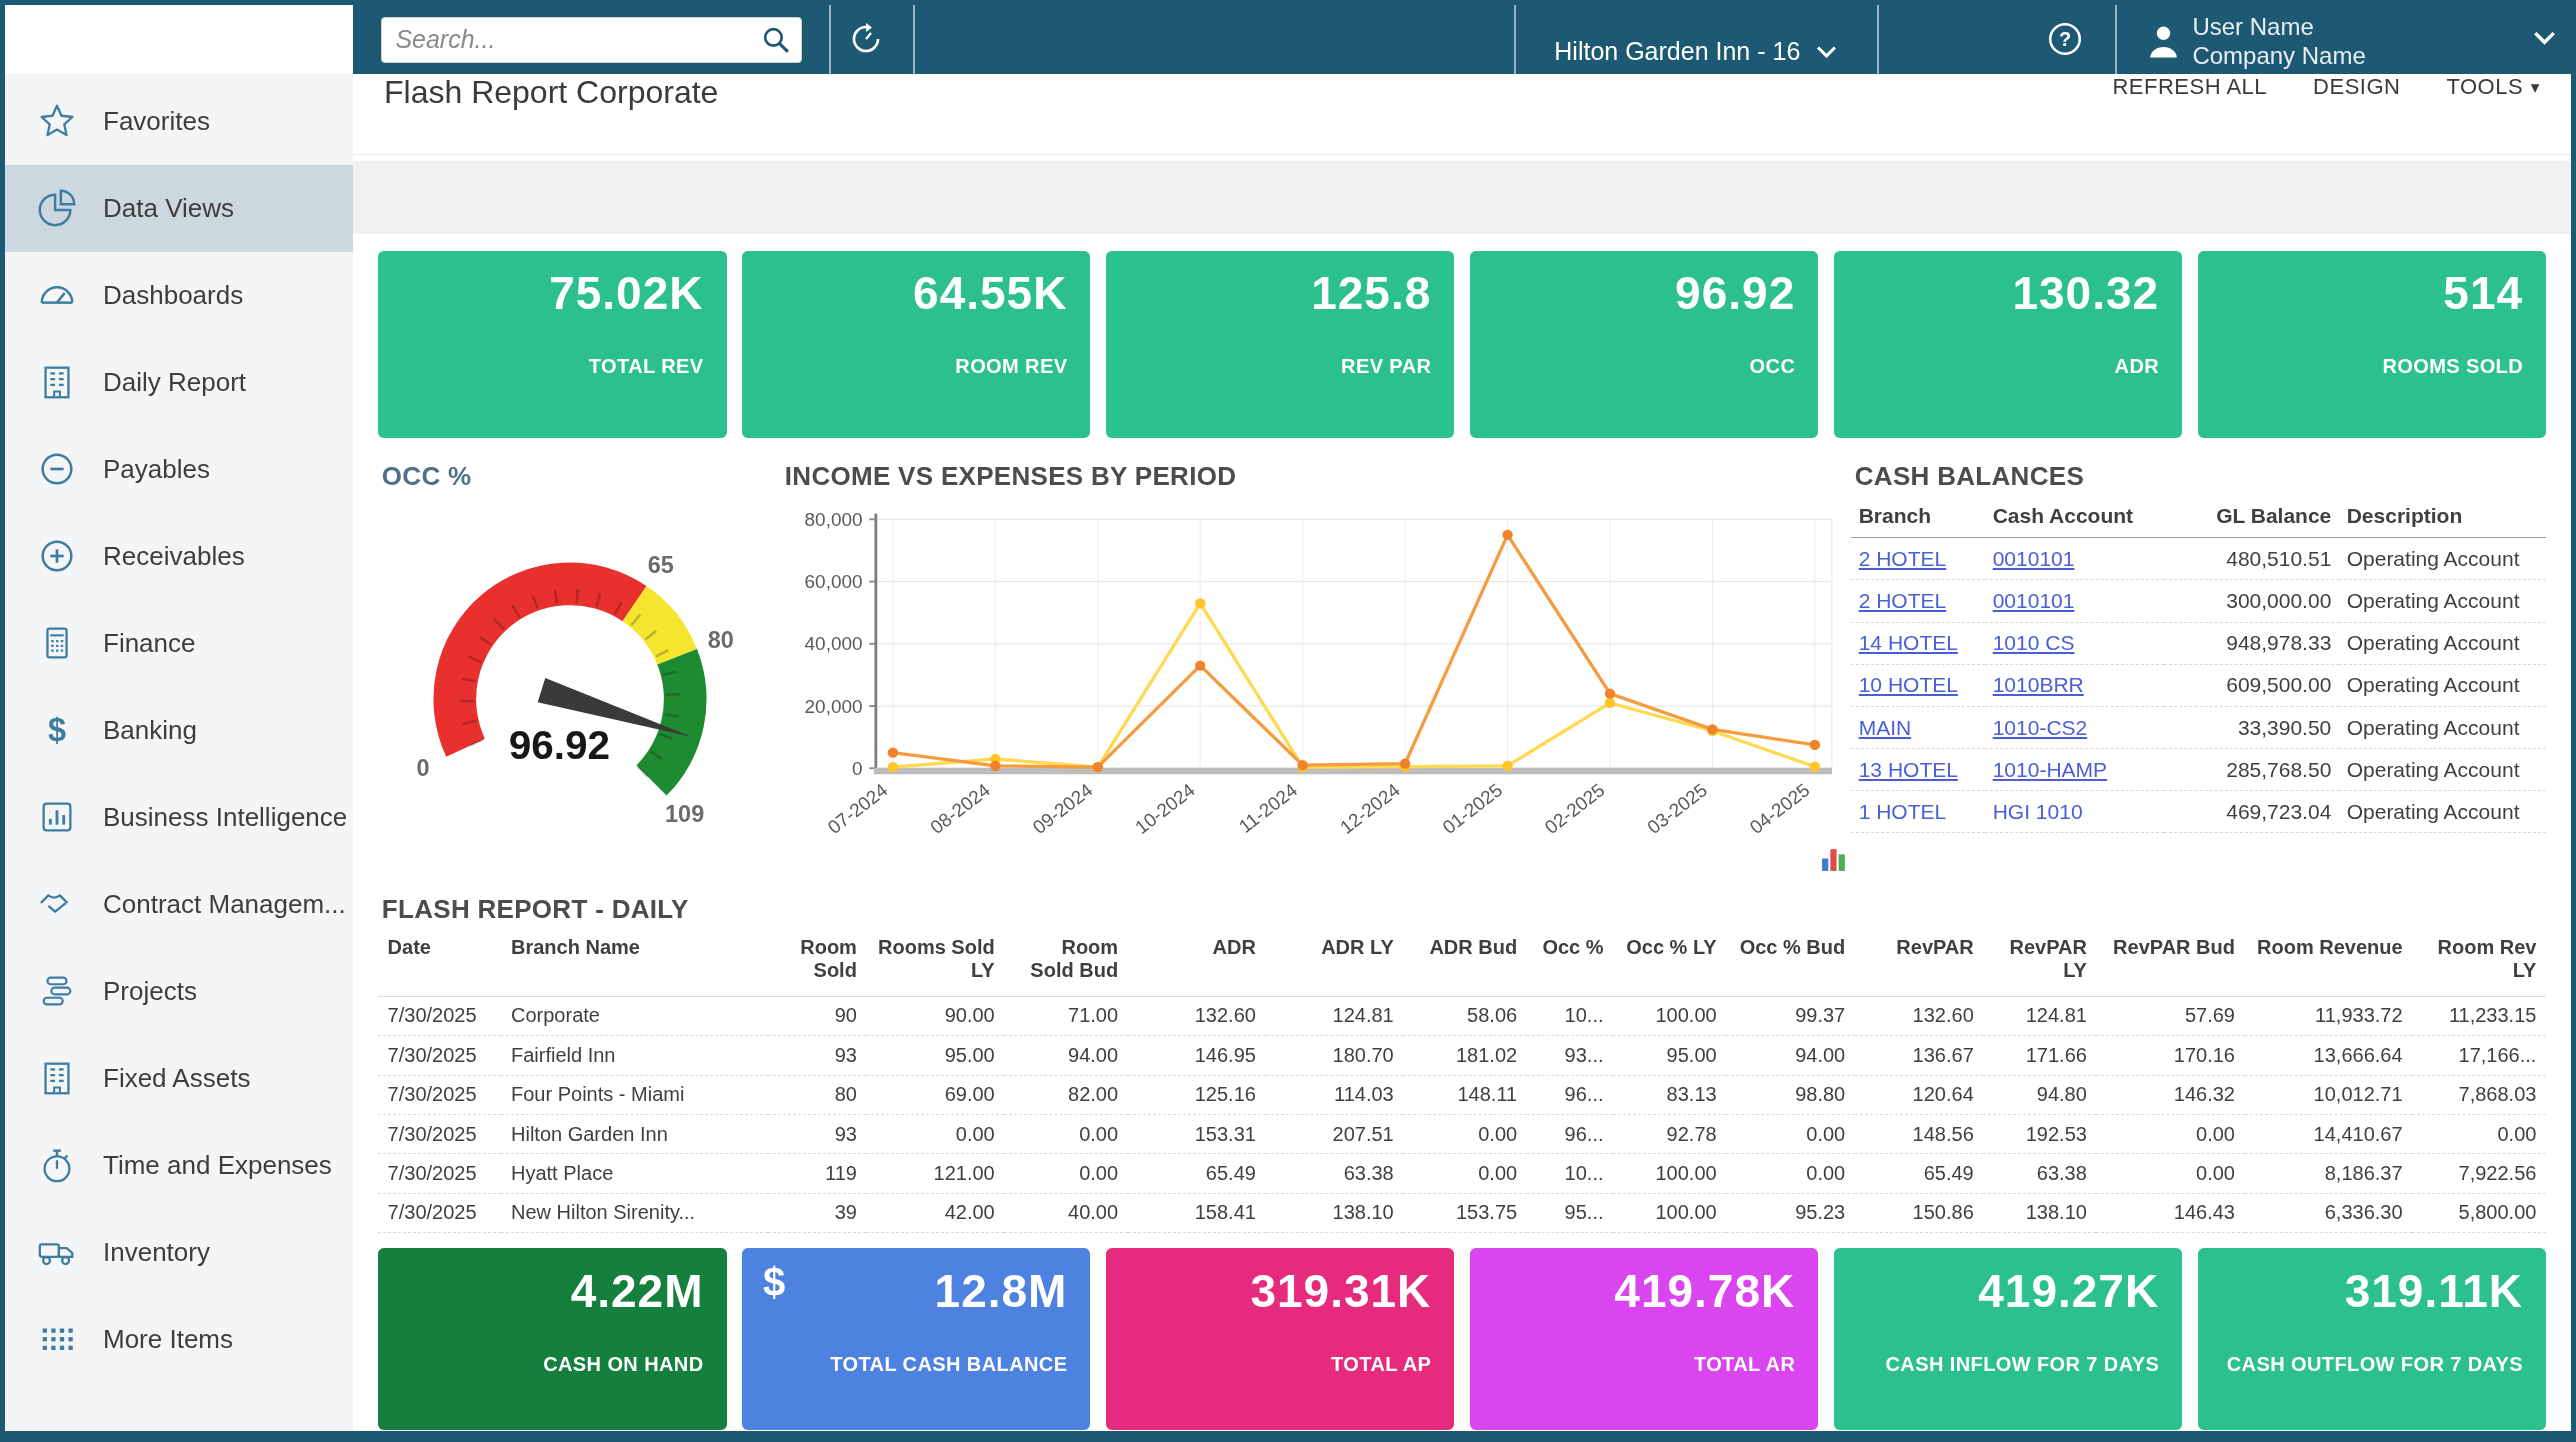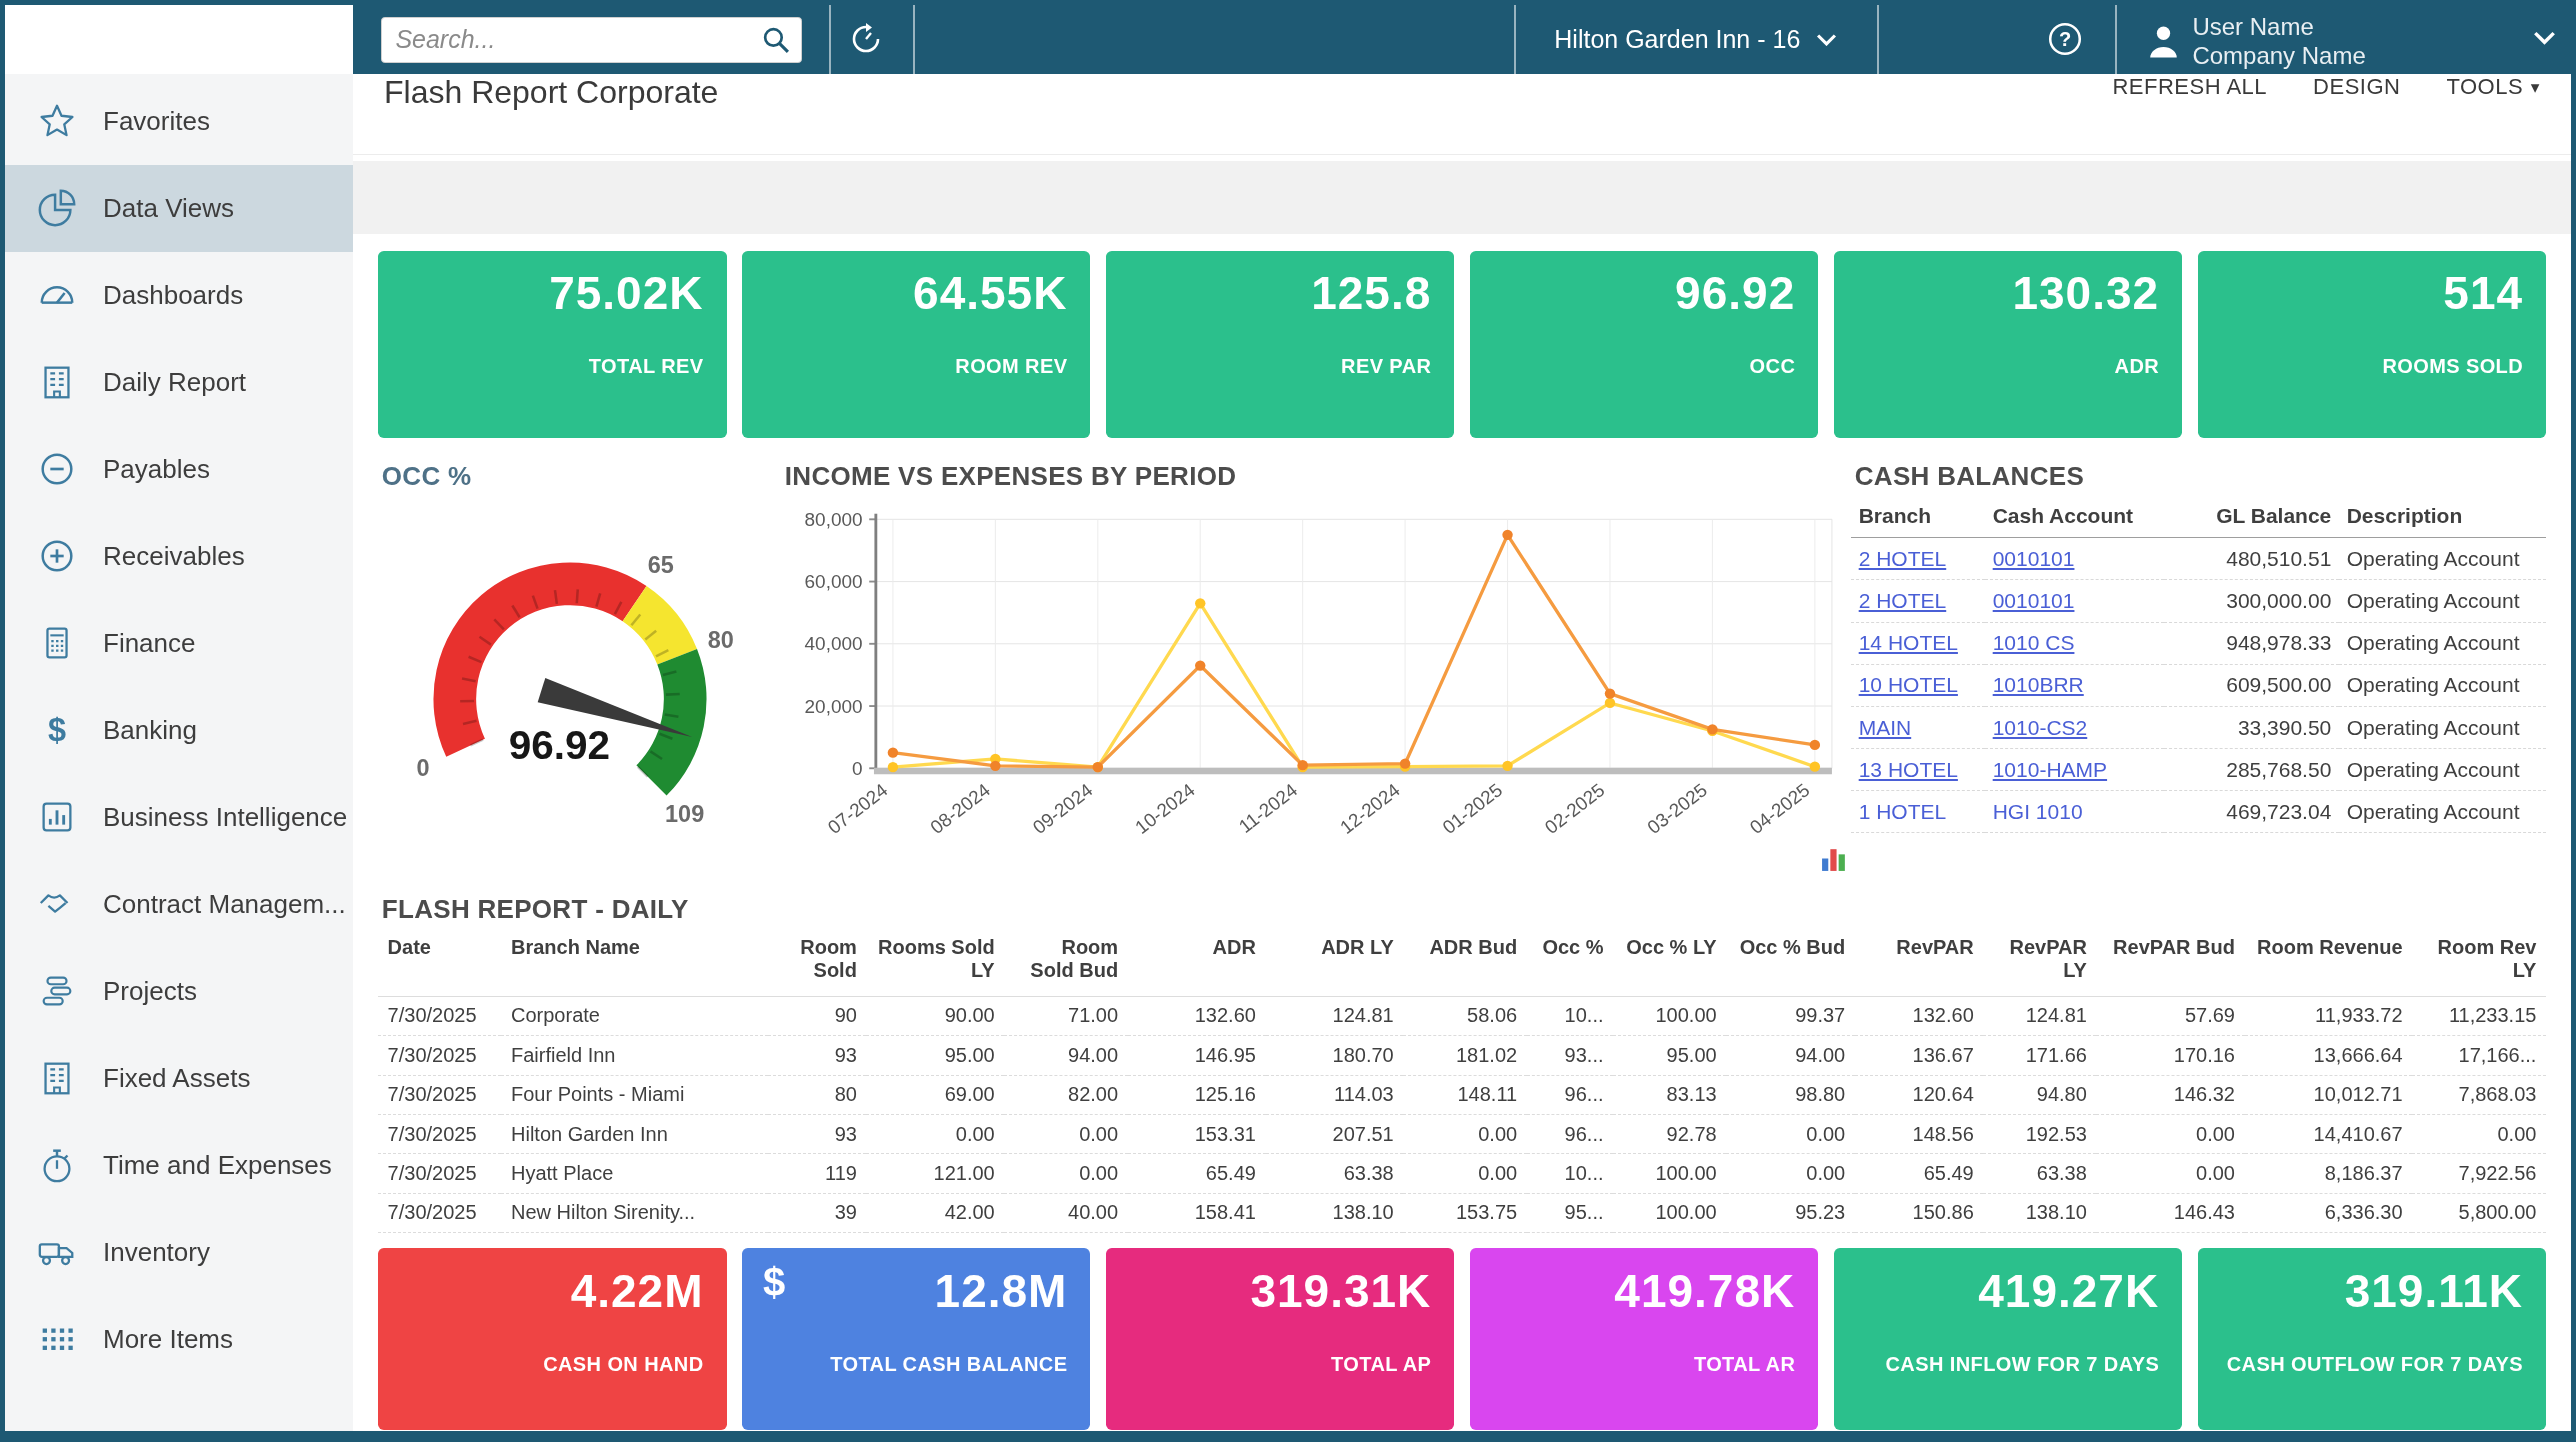--- a/index.html
+++ b/index.html
@@ -13,21 +13,21 @@
   .topbar { flex:0 0 69px; background:#1E5973; position:relative; }
   .logo-box { position:absolute; left:0; top:0; width:348px; height:69px; background:#fff; }
   .search-wrap { position:absolute; left:376px; top:11.5px; width:421px; height:46px; background:#fff;
                  border:1.9px solid #cfcfcf; border-radius:3.8px; display:flex; align-items:center; }
   .search-wrap input { flex:1; border:none; outline:none; background:transparent; padding:0 13.4px;
                        font-family:inherit; font-size:25px; font-style:italic; color:#444; min-width:0; }
   .search-wrap input::placeholder { color:#8a8a8a; font-style:italic; }
   .search-ico { display:flex; margin-right:9.6px; }
   .tb-divider { position:absolute; top:0; width:1.9px; height:69px; background:rgba(255,255,255,.55); }
   .tb-ico { position:absolute; display:flex; cursor:pointer; }
-  .company-sel { position:absolute; left:1509px; top:0; width:363px; height:69px; display:flex;
+  .company-sel { position:absolute; left:1509px; top:12px; width:363px; height:69px; display:flex;
                  align-items:center; justify-content:center; gap:15.4px; color:#fff; font-size:25px; cursor:pointer; }
   .user-block { position:absolute; left:2143px; top:6.7px; display:flex; gap:13.4px; align-items:center;
                 color:#e9eff3; font-size:24px; line-height:29px; cursor:pointer; }
   .tb-chevron { position:absolute; right:15.4px; top:25px; display:flex; cursor:pointer; }
 
   
   .bodyrow { flex:1; display:flex; min-height:0; }
   .sidebar { flex:0 0 348px; background:#f4f5f6; padding-top:3.8px; }
   .sb-item { height:87px; display:flex; align-items:center; gap:25px; padding-left:31px;
              font-size:26px; color:#3d3d3d; cursor:pointer; }
@@ -672,21 +672,21 @@
                 <td>138.10</td>
                 <td>146.43</td>
                 <td>6,336.30</td>
                 <td>5,800.00</td>
               </tr>
             </tbody>
           </table>
       </section>
 
       <section class="kpi-row bottom">
-          <div class="kpi" style="background: #ef4444;">
+          <div class="kpi" style="background: #15803d;">
             <div class="kpi-val">4.22M</div>
             <div class="kpi-lab">CASH ON HAND</div>
           </div>
           <div class="kpi" style="background: rgb(78, 130, 224);">
             <span class="kpi-dollar">$</span>
             <div class="kpi-val">12.8M</div>
             <div class="kpi-lab">TOTAL CASH BALANCE</div>
           </div>
           <div class="kpi" style="background: rgb(230, 43, 126);">
             <div class="kpi-val">319.31K</div>

